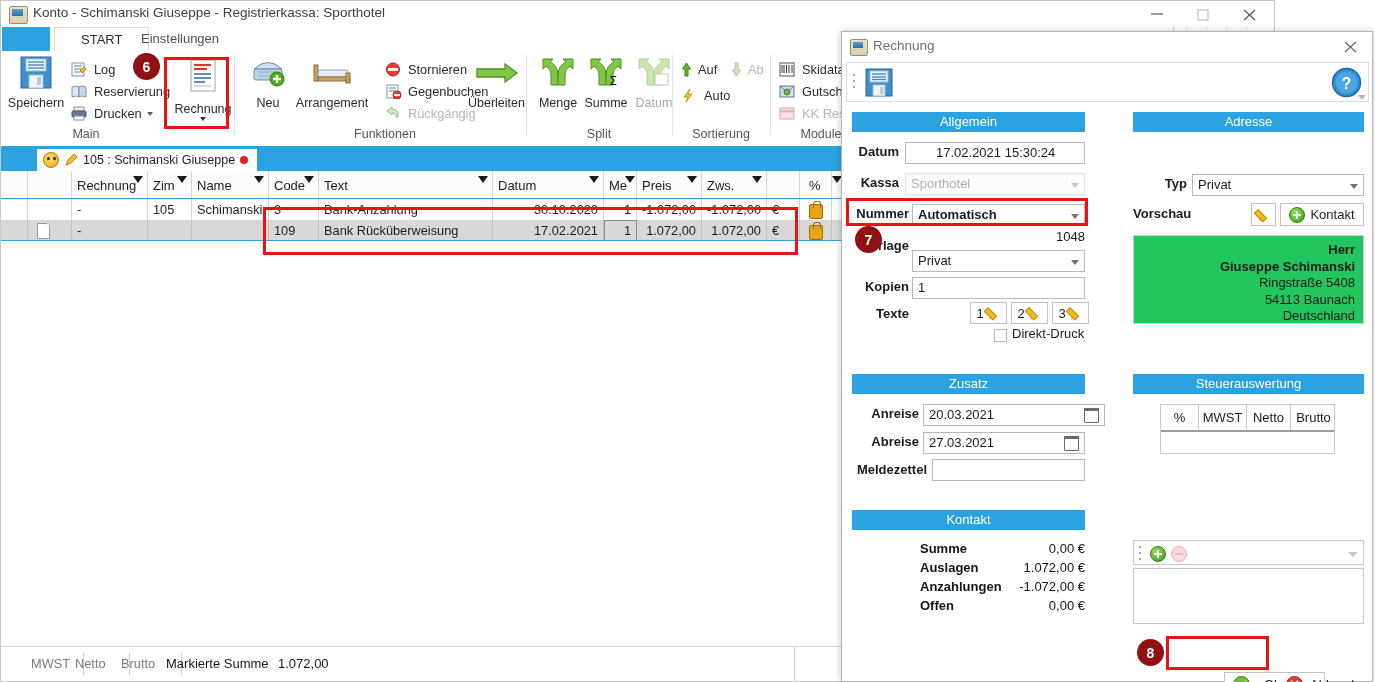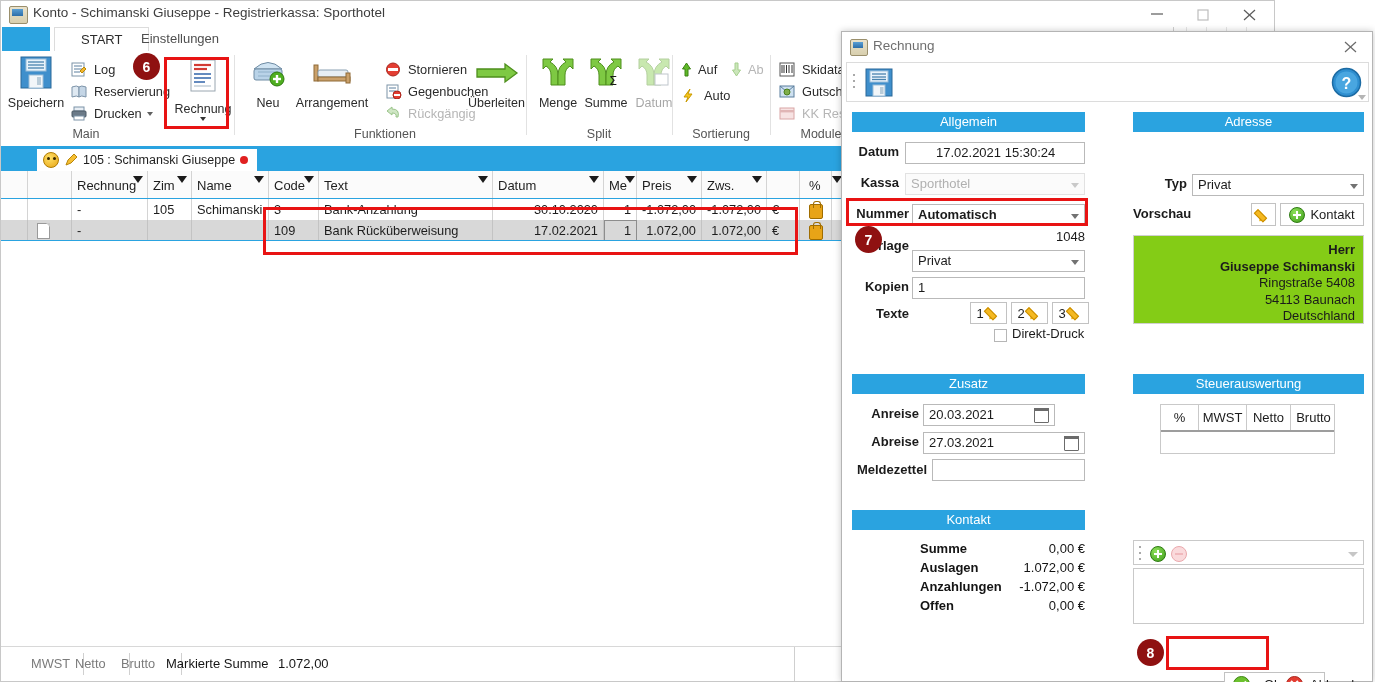--- a/index.html
+++ b/index.html
@@ -130,21 +130,21 @@
 
   .plusbadge{display:inline-block;width:14px;height:14px;border-radius:50%;background:radial-gradient(circle at 35% 30%,#8ee05a,#3f9e1a);
      border:1px solid #2c7a10;position:relative;}
   .plusbadge:before{content:"";position:absolute;left:3px;top:6px;width:8px;height:2px;background:#fff;}
   .plusbadge:after{content:"";position:absolute;left:6px;top:3px;width:2px;height:8px;background:#fff;}
   .minusbadge{display:inline-block;width:14px;height:14px;border-radius:50%;background:#fadadc;border:1px solid #eaa9ad;position:relative;}
   .minusbadge:before{content:"";position:absolute;left:3px;top:6px;width:8px;height:2px;background:#f0b9bd;}
 
   .checkbox{position:absolute;width:13px;height:13px;box-sizing:border-box;background:#fff;border:1px solid #b6b6b6;}
 
-  #addr-preview{position:absolute;box-sizing:border-box;background:#84cc16;border:1px solid #d0d0d0;
+  #addr-preview{position:absolute;box-sizing:border-box;background:#22c55e;border:1px solid #d0d0d0;
      text-align:right;padding:6px 8px;font-size:13px;color:#1b1b1b;line-height:16.5px;}
   #addr-preview .b{font-weight:bold;}
 
   .taxtbl{position:absolute;box-sizing:border-box;border:1px solid #c9c9c9;background:#fff;}
   .taxhdr{position:absolute;top:0;height:25px;line-height:25px;text-align:center;font-size:13px;color:#1b1b1b;
      border-right:1px solid #c9c9c9;box-sizing:border-box;}
   .taxhdrline{position:absolute;left:0;right:0;top:25px;height:2px;background:#9d9d9d;}
 
   .sumlbl{position:absolute;font-size:13px;font-weight:bold;color:#141414;height:18px;line-height:18px;}
   .sumval{position:absolute;font-size:13px;color:#141414;height:18px;line-height:18px;text-align:right;}
@@ -613,21 +613,21 @@
     <div class="b">Herr</div>
     <div class="b">Giuseppe  Schimanski</div>
     <div>Ringstraße 5408</div>
     <div>54113 Baunach</div>
     <div>Deutschland</div>
   </div>
 
   <div class="sectionhdr" style="left:10px;top:342px;width:233px">Zusatz</div>
 
   <div class="flbl" style="left:10px;top:372px;width:67px">Anreise</div>
-  <div class="finput" style="left:81px;top:372px;width:132px">
+  <div class="finput" style="left:81px;top:372px;width:182px">
     <span>20.03.2021</span>
     <i class="calicon" style="right:5px;top:3px"></i>
   </div>
 
   <div class="flbl" style="left:10px;top:400px;width:67px">Abreise</div>
   <div class="finput" style="left:81px;top:400px;width:162px">
     <span>27.03.2021</span>
     <i class="calicon" style="right:5px;top:3px"></i>
   </div>
 

